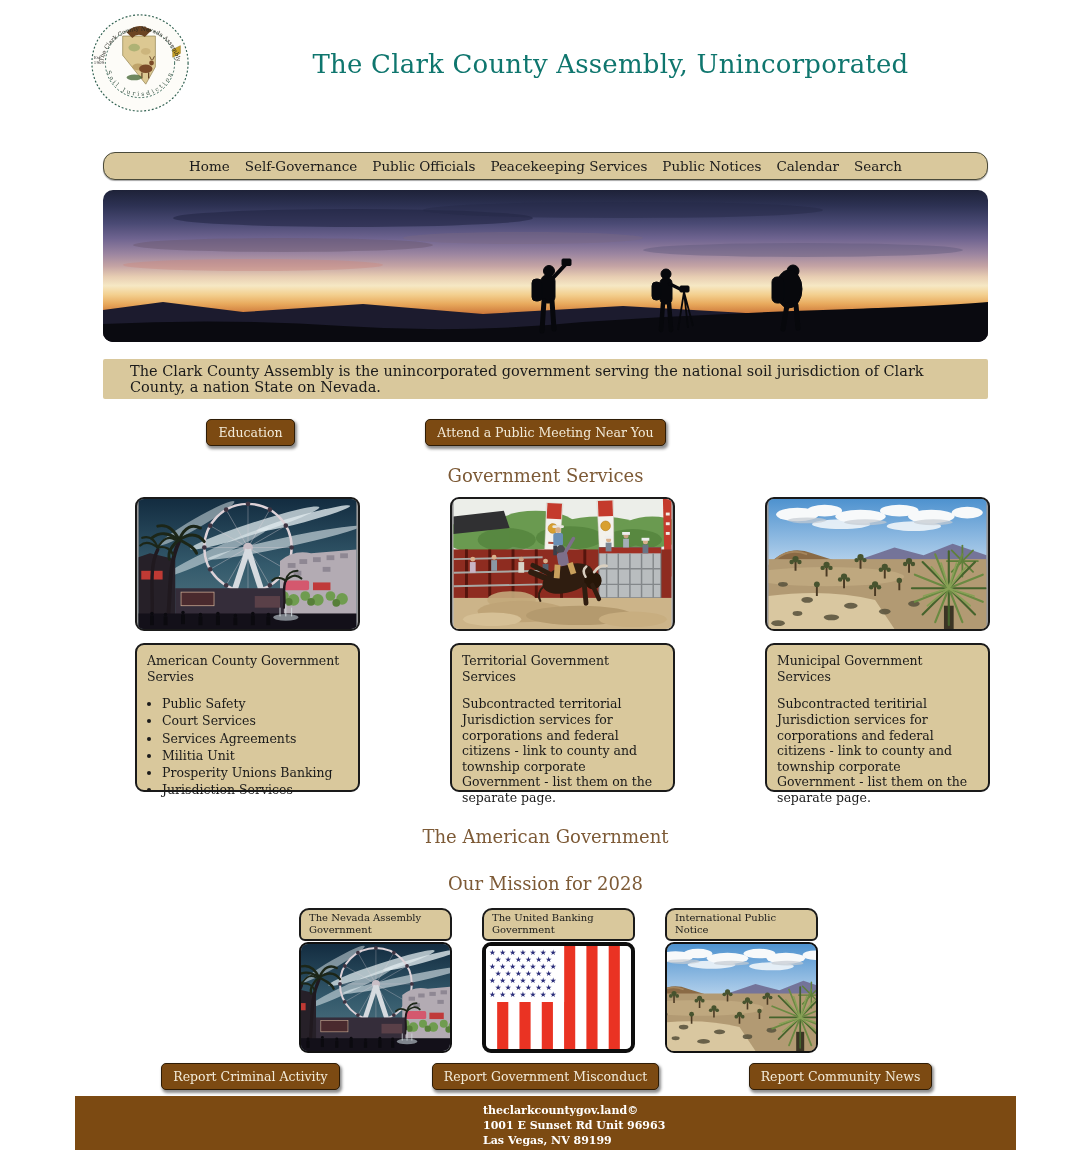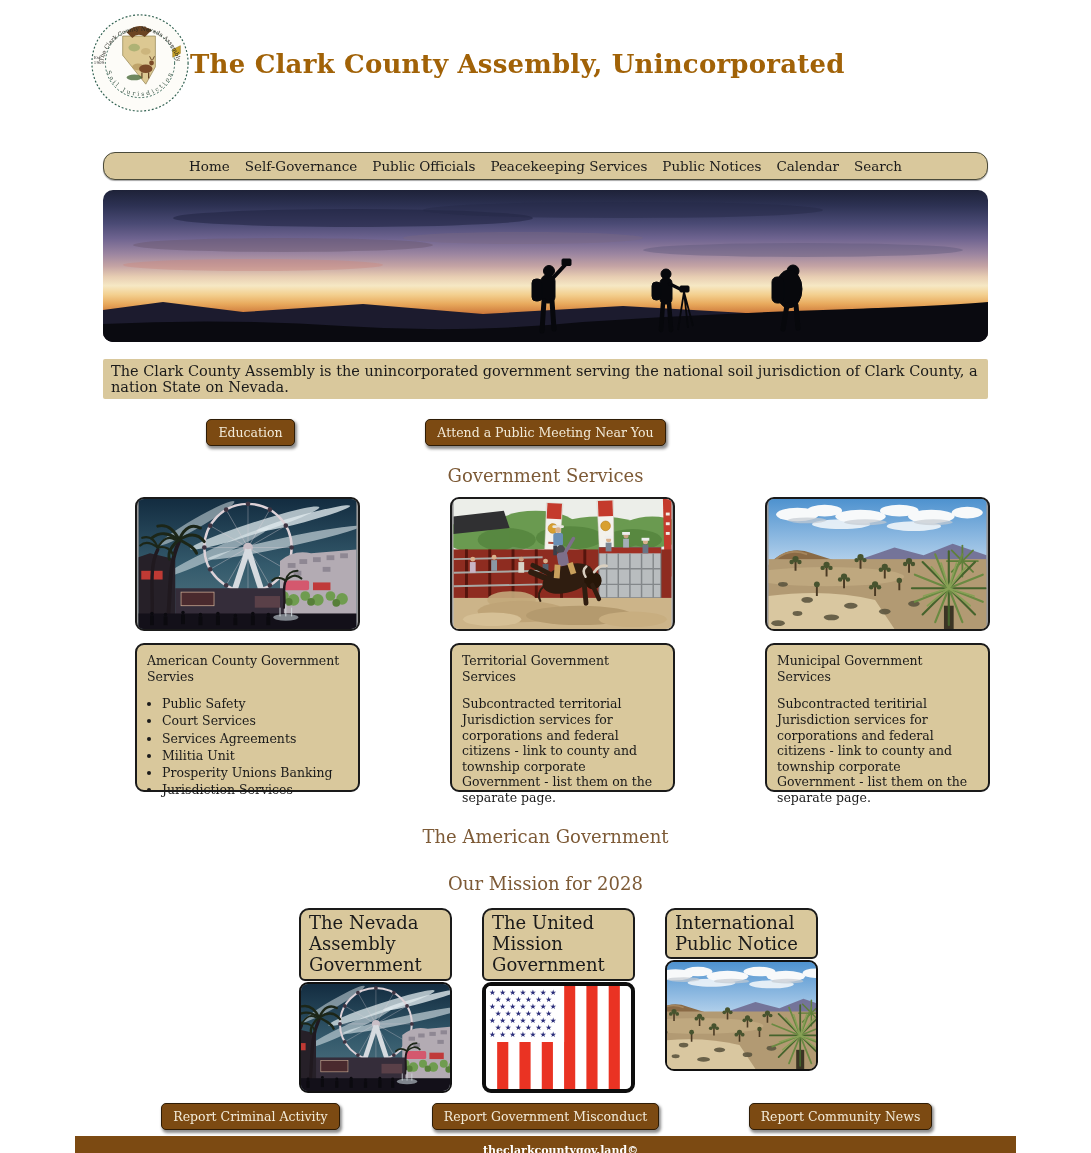--- a/index.html
+++ b/index.html
@@ -3,35 +3,35 @@
 <meta charset="utf-8">
 <style>
   html,body{margin:0;padding:0;background:#fff;}
   body{width:1091px;height:1153px;overflow:hidden;position:relative;
        font-family:"DejaVu Serif","Liberation Serif",serif;color:#1a1a1a;}
   .content{width:885px;margin-left:103px;}
 
   
   header{display:flex;padding-top:13px;height:113px;}
   .logo-wrap{margin-left:90px;width:100px;height:100px;flex:0 0 auto;}
-  h1.site-title{flex:1;text-align:left;margin:36px 60px 0 0;
-    font-size:26px;font-weight:bold;color:#a16207;letter-spacing:.2px;}
+  h1.site-title{flex:1;text-align:center;margin:36px 60px 0 0;
+    font-size:26px;font-weight:normal;color:#0f766e;letter-spacing:.2px;}
 
   
   nav{margin-top:26px;background:#d9c89c;border:1px solid #4a4a3a;border-radius:12px;
       padding:4px 0;box-shadow:0 1px 1px rgba(0,0,0,.35);}
   nav ul{list-style:none;margin:1px;padding:0;display:flex;justify-content:center;gap:15px;
       font-size:13.5px;}
   nav li{cursor:pointer;}
 
   
   .hero{display:block;margin-top:10px;width:885px;height:152px;border-radius:10px;}
 
   
-  .tagline{margin-top:17px;background:#d9c89c;border-radius:2px;padding:4px 8px;
+  .tagline{margin-top:17px;background:#d9c89c;border-radius:2px;padding:4px 27px;
       font-size:14.5px;box-sizing:border-box;}
 
   
   .btn{display:inline-block;background:#7c4a12;color:#f2ead8;font-size:12.5px;
       padding:5px 11px;border:1px solid #2e1c06;border-radius:5px;cursor:pointer;
       box-shadow:1.5px 2.5px 3px rgba(0,0,0,.45);white-space:nowrap;}
   .triple{display:grid;grid-template-columns:repeat(3,1fr);justify-items:center;align-items:start;}
   .btn-row{margin-top:20px;}
 
   
@@ -51,21 +51,21 @@
   .card-box .c-title{margin:0 0 12px 0;}
   .card-box ul{margin:0;padding-left:15px;}
   .card-box li{margin:1.5px 0;}
   .card-box p{margin:0;}
   .card-box p.first{margin-top:12px;}
 
   
   .mission-row{display:flex;gap:30px;padding-left:196px;margin-top:14px;}
   .mission-card{width:153px;flex:0 0 auto;}
   .mission-label{background:#d9c89c;border:2px solid #1a1a1a;border-radius:10px 10px 6px 6px;
-      padding:2px 8px 3px;font-size:18px;line-height:1.18;min-height:30px;box-sizing:border-box;}
+      padding:2px 8px 3px;font-size:10px;line-height:1.18;min-height:30px;box-sizing:border-box;}
   .mission-img{display:block;width:153px;height:111px;border:2px solid #111;border-radius:9px;
       box-sizing:border-box;margin-top:1px;background:#999;}
   .flag-border{border:4px solid #0d0d0d;}
 
   
   .report-row{margin-top:10px;}
 
   
   footer{width:941px;margin:6px 0 0 75px;background:#7c4a12;height:54px;box-sizing:border-box;
       padding:7px 0 0 408px;color:#fff;font-size:11px;font-weight:bold;line-height:1.4;}
@@ -613,21 +613,21 @@
   <h2 class="section-h h-mission">Our Mission for 2028</h2>
 
   <div class="mission-row">
     <div class="mission-card">
       <div class="mission-label">The Nevada Assembly Government</div>
       <svg class="mission-img" viewBox="0 0 225 134" preserveAspectRatio="xMidYMid slice">
           <use href="#sym-linq"></use>
         </svg>
     </div>
     <div class="mission-card">
-      <div class="mission-label">The United Mission Government</div>
+      <div class="mission-label">The United Banking Government</div>
       <svg class="mission-img flag-border" viewBox="0 0 142 103" preserveAspectRatio="none">
           <use href="#sym-flag"></use>
         </svg>
     </div>
     <div class="mission-card">
       <div class="mission-label">International Public Notice</div>
       <svg class="mission-img" viewBox="0 0 225 134" preserveAspectRatio="xMidYMid slice">
           <use href="#sym-desert"></use>
         </svg>
     </div>

